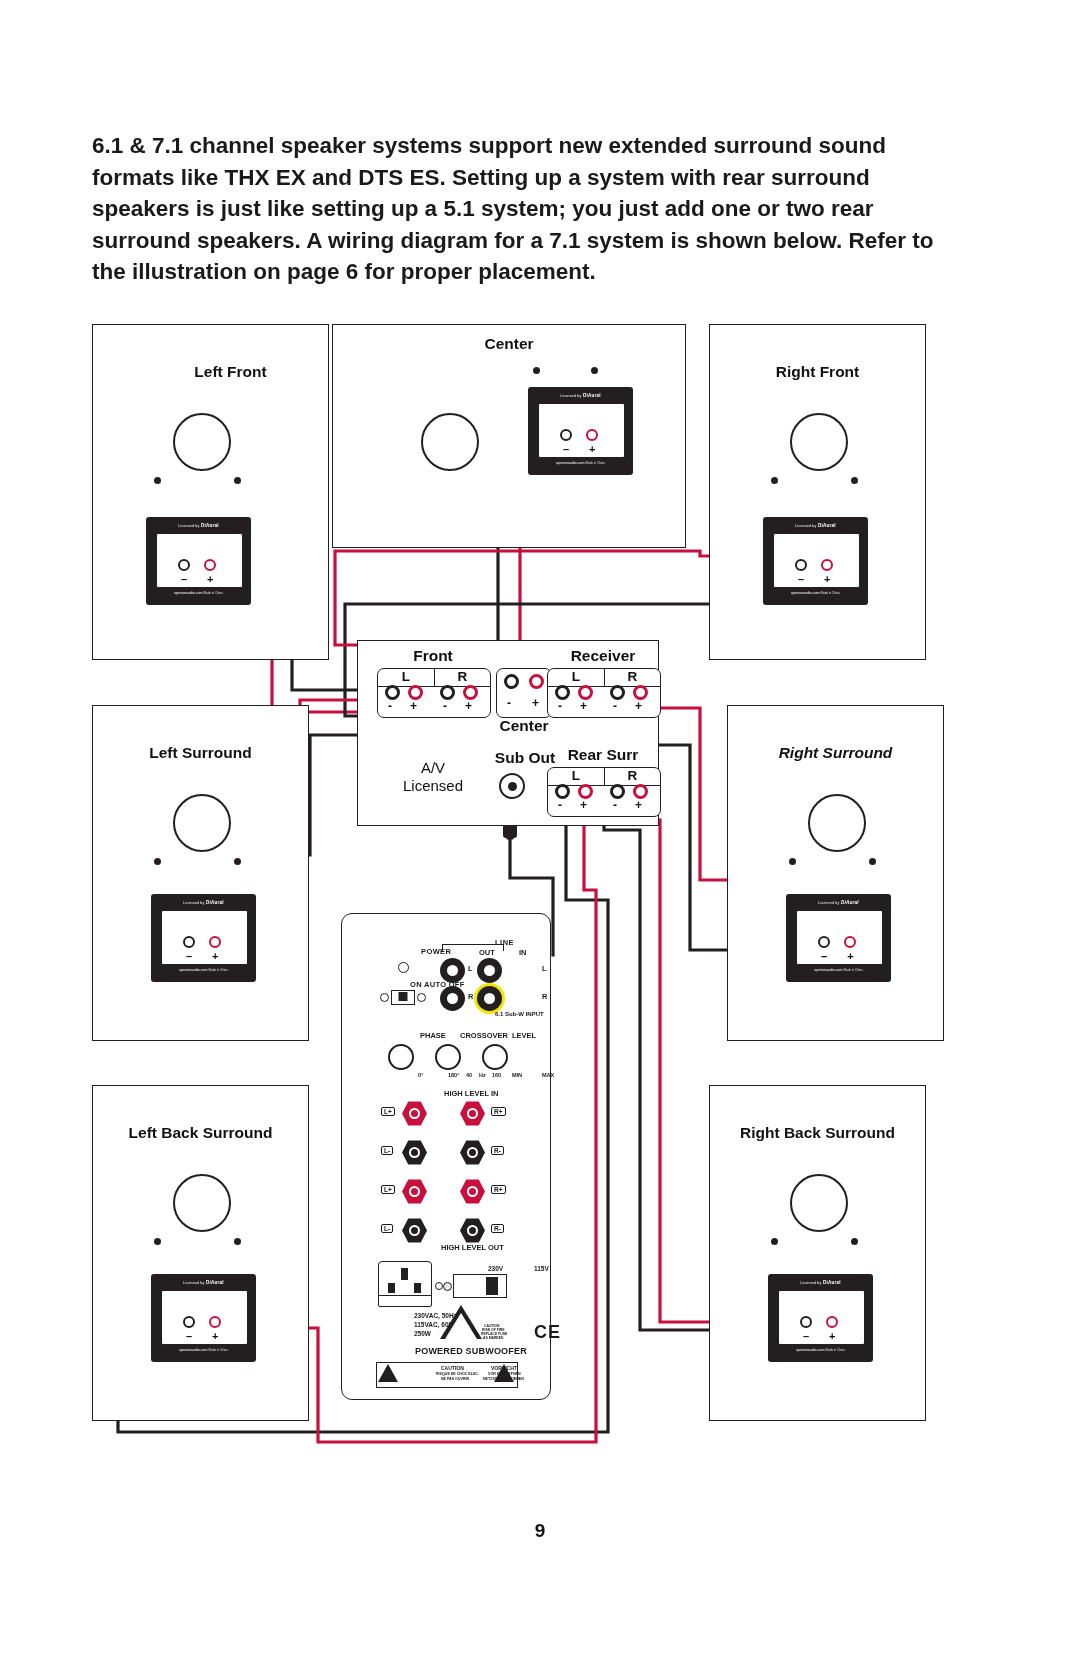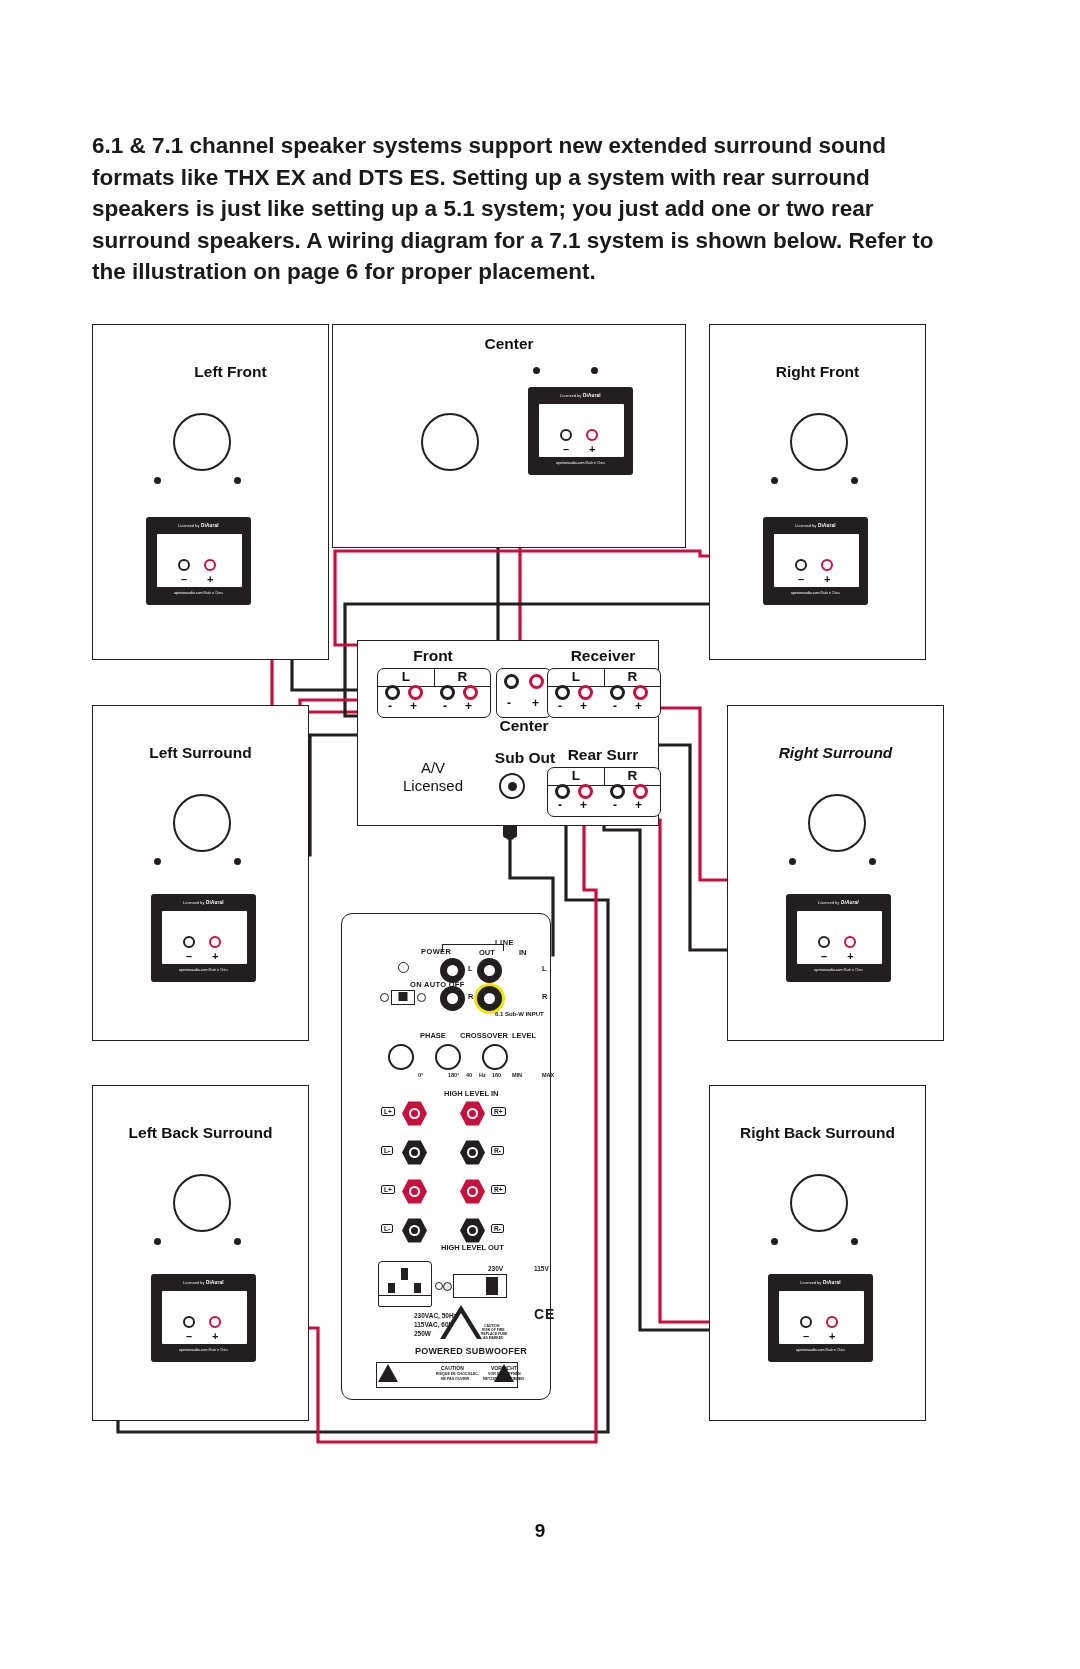--- a/index.html
+++ b/index.html
@@ -491,21 +491,21 @@
                   border-left:21px solid transparent;border-right:21px solid transparent;
                   border-bottom:34px solid #231f20;"></div>
       <div style="position:absolute;left:103px;top:399px;width:0;height:0;
                   border-left:16px solid transparent;border-right:16px solid transparent;
                   border-bottom:26px solid #fff;"></div>
       <div class="sp-txt" style="left:106px;top:410px;font-size:3.4px;">CAUTION</div>
       <div class="sp-txt" style="left:104px;top:414px;font-size:3.4px;">RISK OF FIRE</div>
       <div class="sp-txt" style="left:103px;top:418px;font-size:3.4px;">REPLACE FUSE</div>
       <div class="sp-txt" style="left:105px;top:422px;font-size:3.4px;">AS MARKED</div>
 
-      <div class="sp-txt" style="left:156px;top:392px;font-size:14px;letter-spacing:1px;">CE</div>
+      <div class="sp-txt" style="left:156px;top:408px;font-size:18px;letter-spacing:1px;">CE</div>
 
       <div class="sp-txt" style="left:37px;top:432px;font-size:9px;letter-spacing:.2px;">POWERED SUBWOOFER</div>
 
       <div style="position:absolute;left:34px;top:448px;width:140px;height:24px;border:1.3px solid #231f20;"></div>
       <div style="position:absolute;left:36px;top:450px;width:0;height:0;
                   border-left:10px solid transparent;border-right:10px solid transparent;
                   border-bottom:18px solid #231f20;"></div>
       <div style="position:absolute;left:152px;top:450px;width:0;height:0;
                   border-left:10px solid transparent;border-right:10px solid transparent;
                   border-bottom:18px solid #231f20;"></div>

